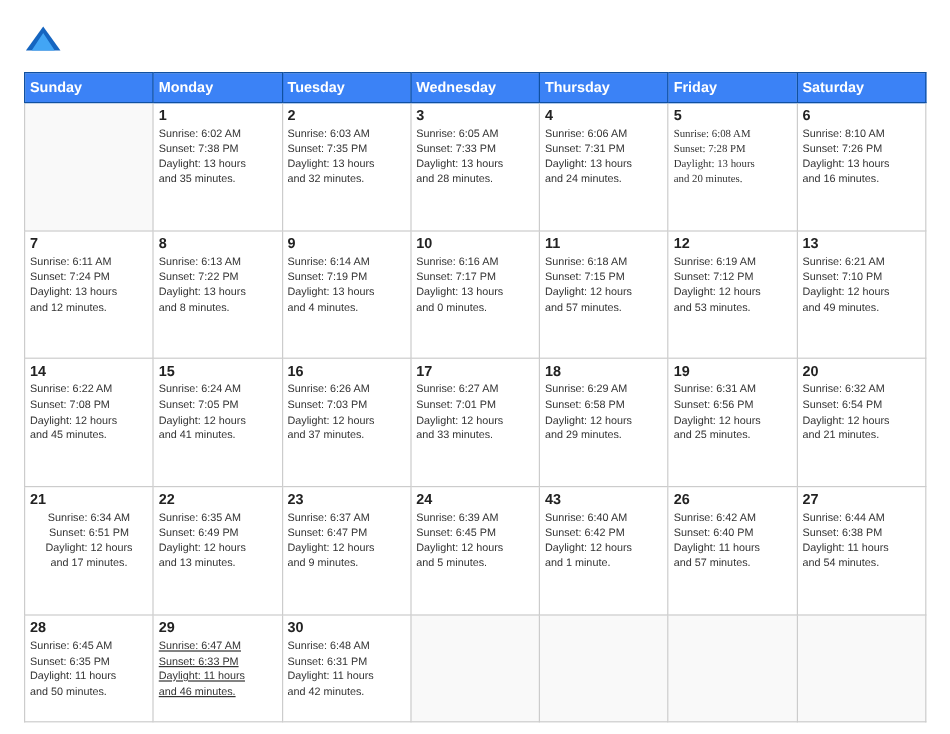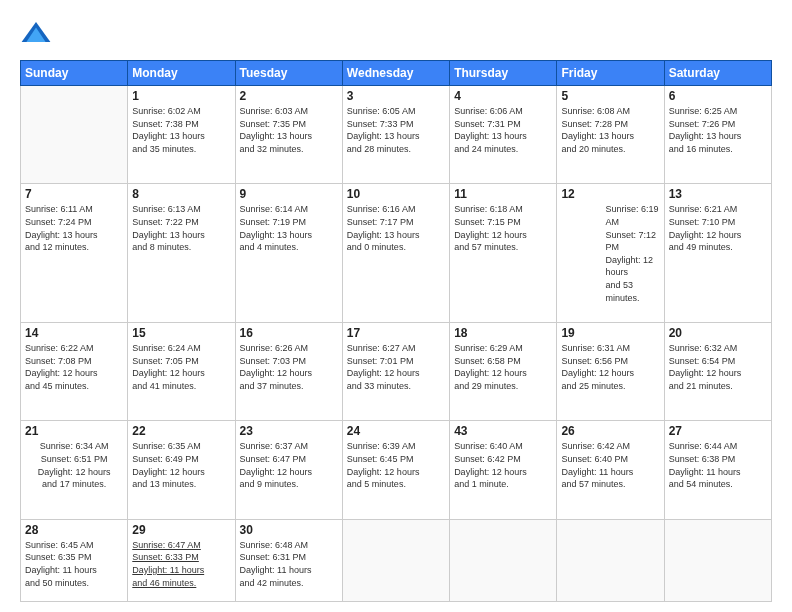--- a/index.html
+++ b/index.html
@@ -160,28 +160,28 @@
           </td>
           <td>
             <span class="day-num">4</span>
             <div class="day-info" style="white-space: pre-line;">Sunrise: 6:06 AM
 Sunset: 7:31 PM
 Daylight: 13 hours
 and 24 minutes.</div>
           </td>
           <td>
             <span class="day-num">5</span>
-            <div class="day-info" style="white-space: pre-line;">Sunrise: 6:08 AM
+            <div class="day-info" style="white-space: pre-line; font-family: Liberation Serif, serif;">Sunrise: 6:08 AM
 Sunset: 7:28 PM
 Daylight: 13 hours
 and 20 minutes.</div>
           </td>
           <td>
             <span class="day-num">6</span>
-            <div class="day-info" style="white-space: pre-line;">Sunrise: 6:25 AM
+            <div class="day-info" style="white-space: pre-line;">Sunrise: 8:10 AM
 Sunset: 7:26 PM
 Daylight: 13 hours
 and 16 minutes.</div>
           </td>
         </tr>
         <tr>
           <td>
             <span class="day-num">7</span>
             <div class="day-info" style="white-space: pre-line;">Sunrise: 6:11 AM
 Sunset: 7:24 PM
@@ -211,21 +211,21 @@
           </td>
           <td>
             <span class="day-num">11</span>
             <div class="day-info" style="white-space: pre-line;">Sunrise: 6:18 AM
 Sunset: 7:15 PM
 Daylight: 12 hours
 and 57 minutes.</div>
           </td>
           <td>
             <span class="day-num">12</span>
-            <div class="day-info" style="white-space: pre-line; margin-left: 44px;">Sunrise: 6:19 AM
+            <div class="day-info" style="white-space: pre-line;">Sunrise: 6:19 AM
 Sunset: 7:12 PM
 Daylight: 12 hours
 and 53 minutes.</div>
           </td>
           <td>
             <span class="day-num">13</span>
             <div class="day-info" style="white-space: pre-line;">Sunrise: 6:21 AM
 Sunset: 7:10 PM
 Daylight: 12 hours
 and 49 minutes.</div>

